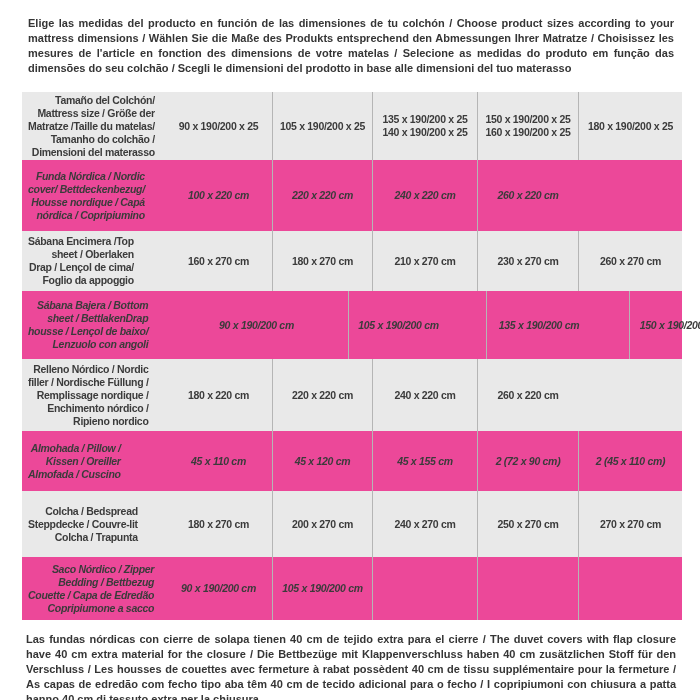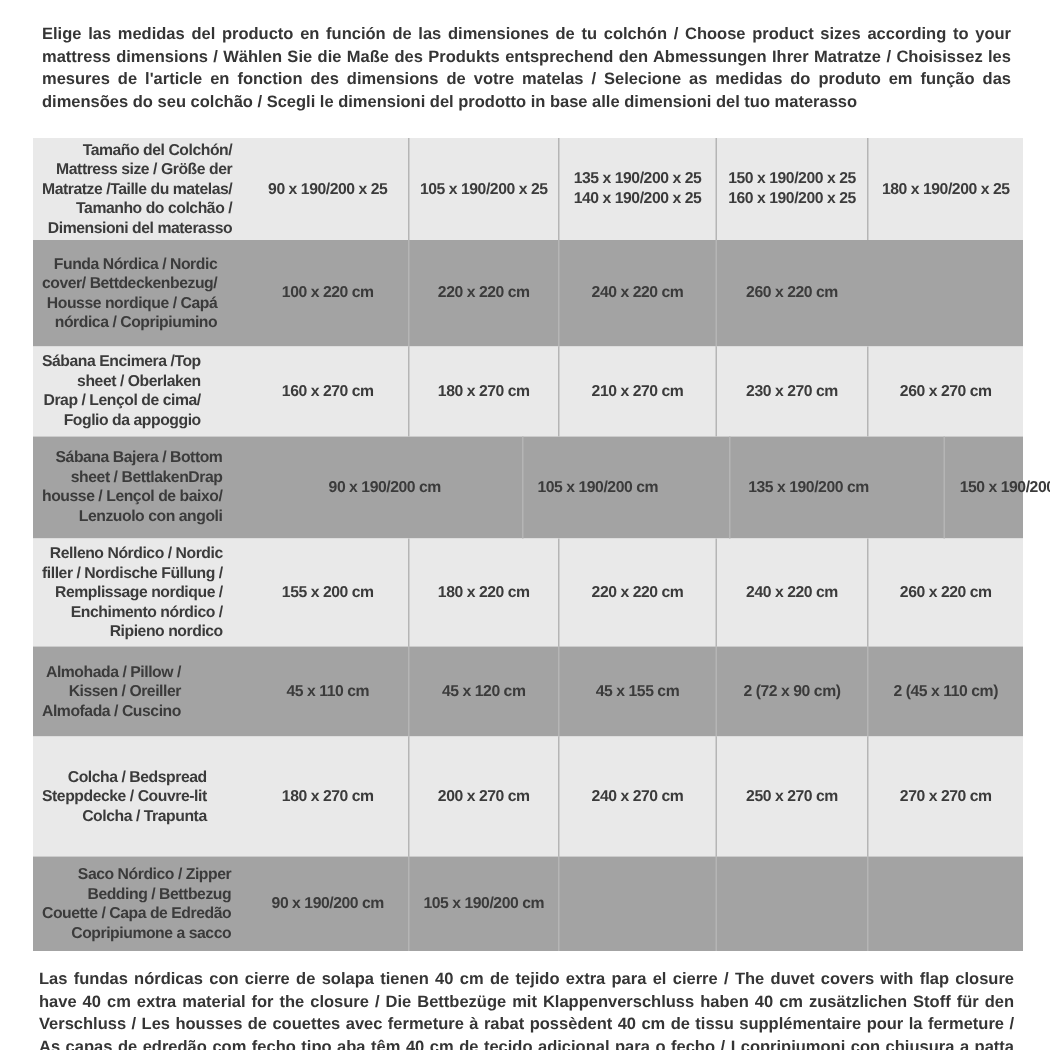--- a/index.html
+++ b/index.html
@@ -20,21 +20,21 @@
   }
   .size-table{
     margin:16px 0 0 22px;
     width:660px;
   }
   .trow{
     display:grid;
     grid-template-columns:143px 107px 100px 105px 101px 104px;
   }
   .trow.alt{background:#e9e9e9;}
-  .trow.plain{background:#a3a3a3;}
+  .trow.plain{background:#ec4899;font-style:italic;}
   .cell{
     display:flex;
     align-items:center;
     font-size:10.5px;
     line-height:13px;
     letter-spacing:-0.3px;
     white-space:pre-line;
   }
   .cell.label{
     justify-content:flex-start;
@@ -46,21 +46,21 @@
     justify-content:center;
     text-align:center;
   }
   .cell.val + .cell.val{border-left:1px solid #b5b5b5;}
   .r0{height:68px;}
   .r1{height:71px;}
   .r2{height:60px;}
   .r3{height:68px;gap:38px;}
   .r4{height:72px;}
   .r5{height:60px;}
-  .r6{height:80px;}
+  .r6{height:66px;}
   .r7{height:63px;}
   .footnote{
     margin:12px 24px 0 26px;
     font-size:11px;
     line-height:15px;
     text-align:justify;
     color:#353535;
   }
 </style>
 </head>
@@ -121,21 +121,20 @@
       <div class="cell val">150 x 190/200 cm</div>
       <div class="cell val">180 x 190/200 cm</div>
     </div>
 
     <div class="trow alt r4">
       <div class="cell label">Relleno Nórdico / Nordic
 filler / Nordische Füllung /
 Remplissage nordique /
 Enchimento nórdico /
 Ripieno nordico</div>
-      <div class="cell val">155 x 200 cm</div>
       <div class="cell val">180 x 220 cm</div>
       <div class="cell val">220 x 220 cm</div>
       <div class="cell val">240 x 220 cm</div>
       <div class="cell val">260 x 220 cm</div>
     </div>
 
     <div class="trow plain r5">
       <div class="cell label">Almohada  / Pillow /
 Kissen / Oreiller
 Almofada / Cuscino</div>

